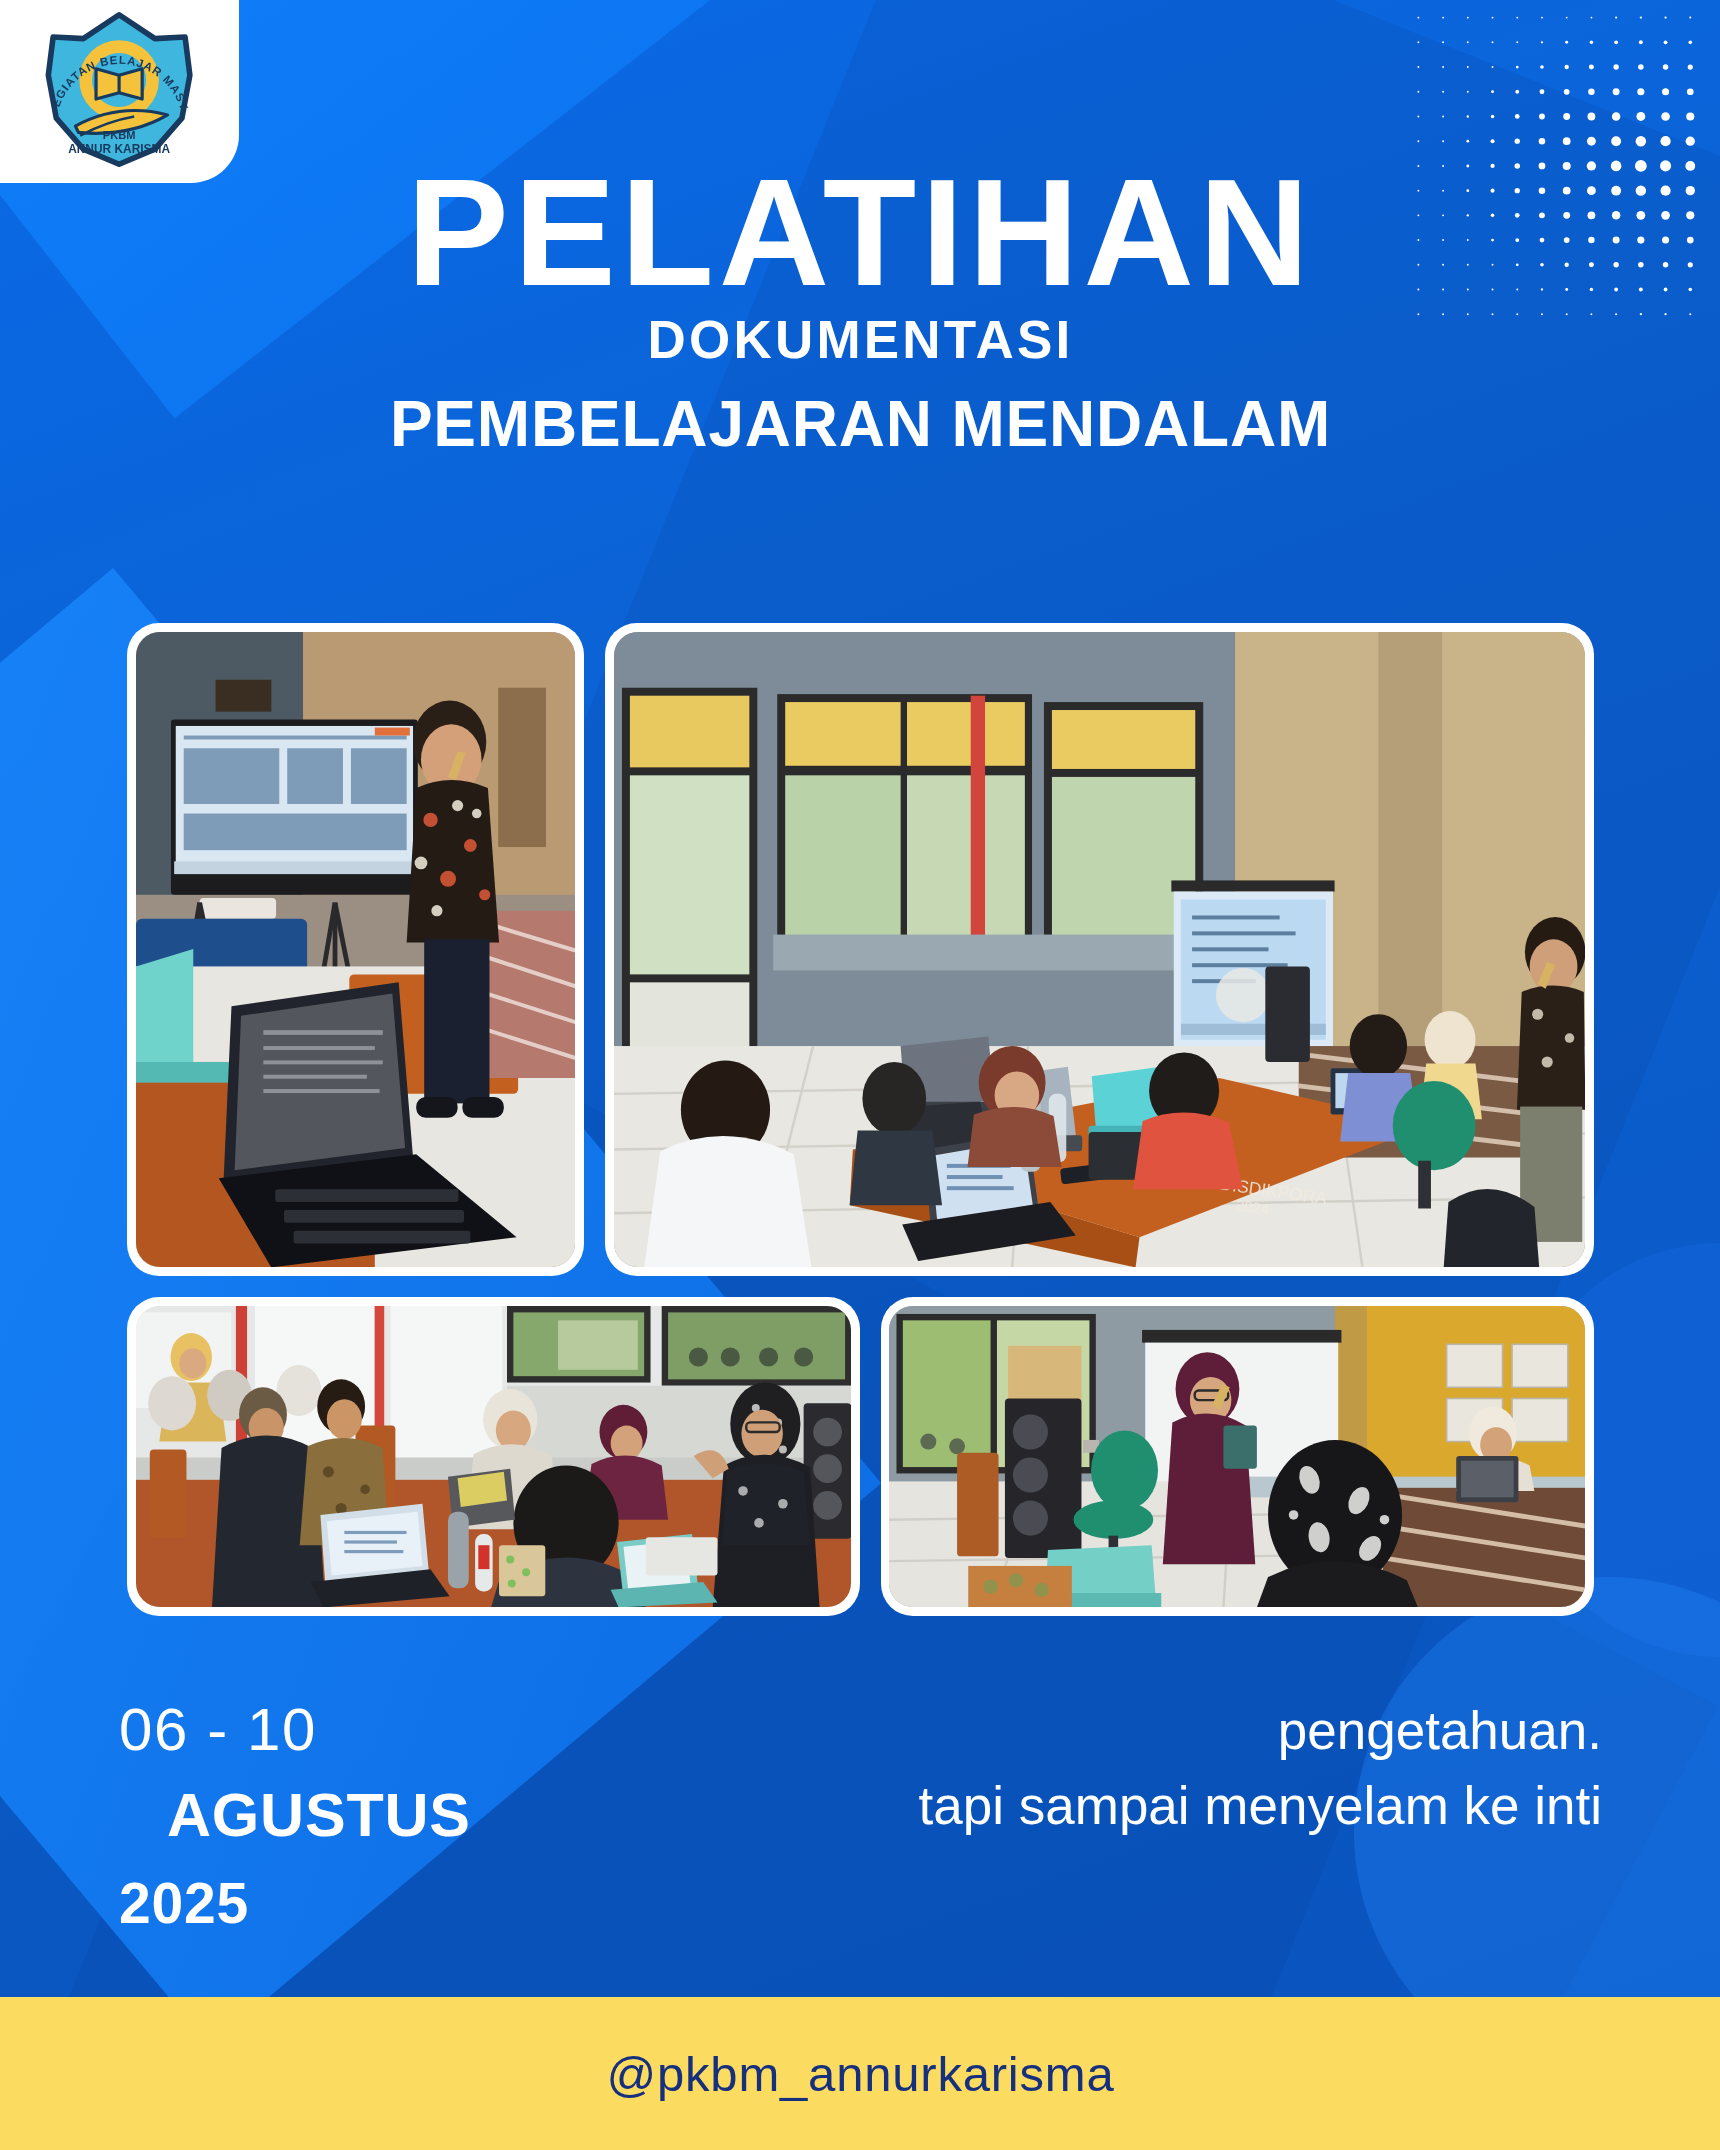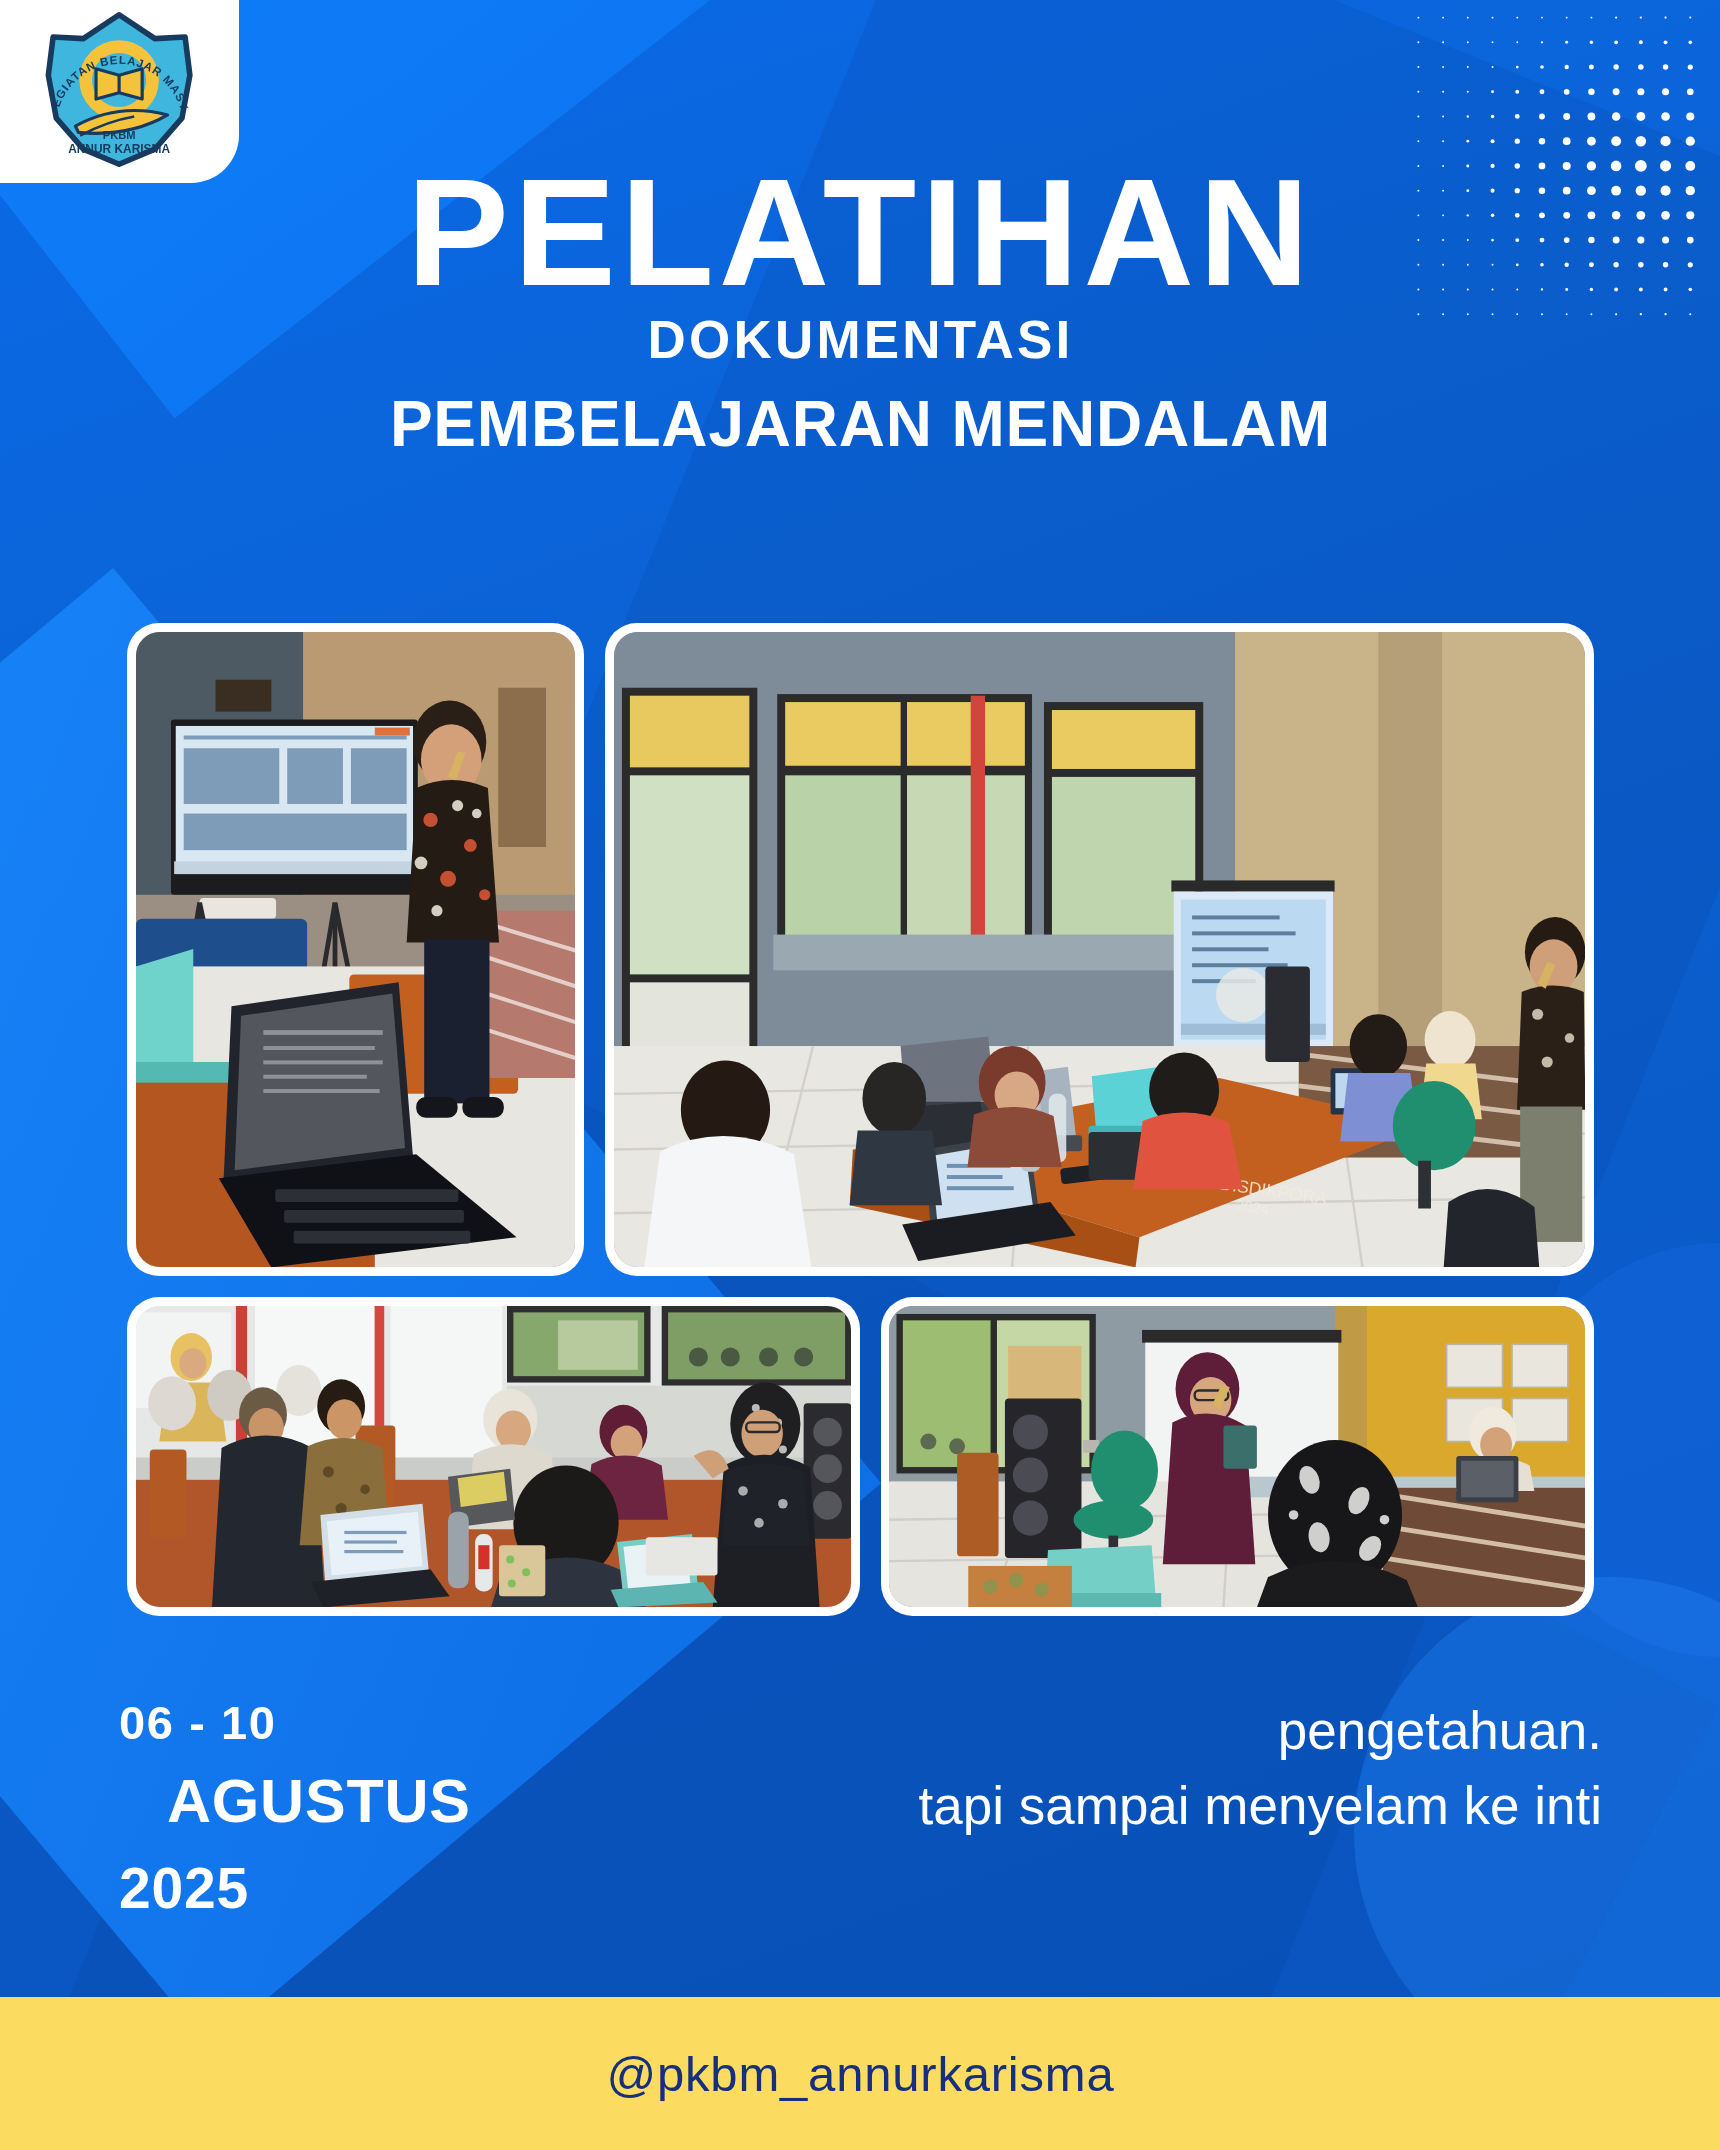--- a/index.html
+++ b/index.html
@@ -152,22 +152,22 @@
   #ph4 { width:714px; height:319px; }
 
   
   #date-block {
     position:absolute;
     left:119px; top:1697px;
     z-index:5;
     color:#ffffff;
   }
   #date-range {
-    font-size:47px;
-    font-weight:bold;
+    font-size:60px;
+    font-weight:normal;
     letter-spacing:1.6px;
     line-height:1.1;
   }
   #date-month {
     font-size:61px;
     font-weight:bold;
     letter-spacing:0.8px;
     line-height:1.25;
     margin-top:14.3px;
     margin-left:48px;

